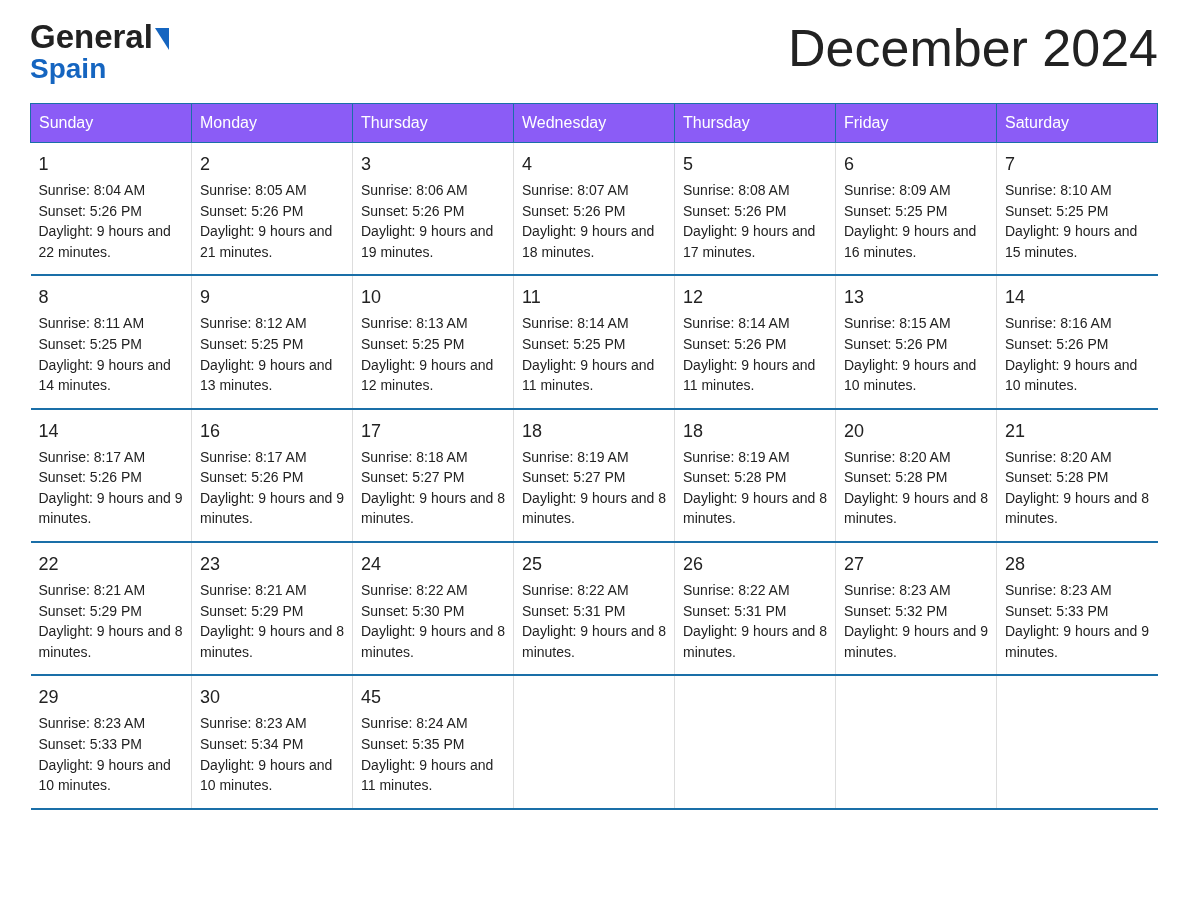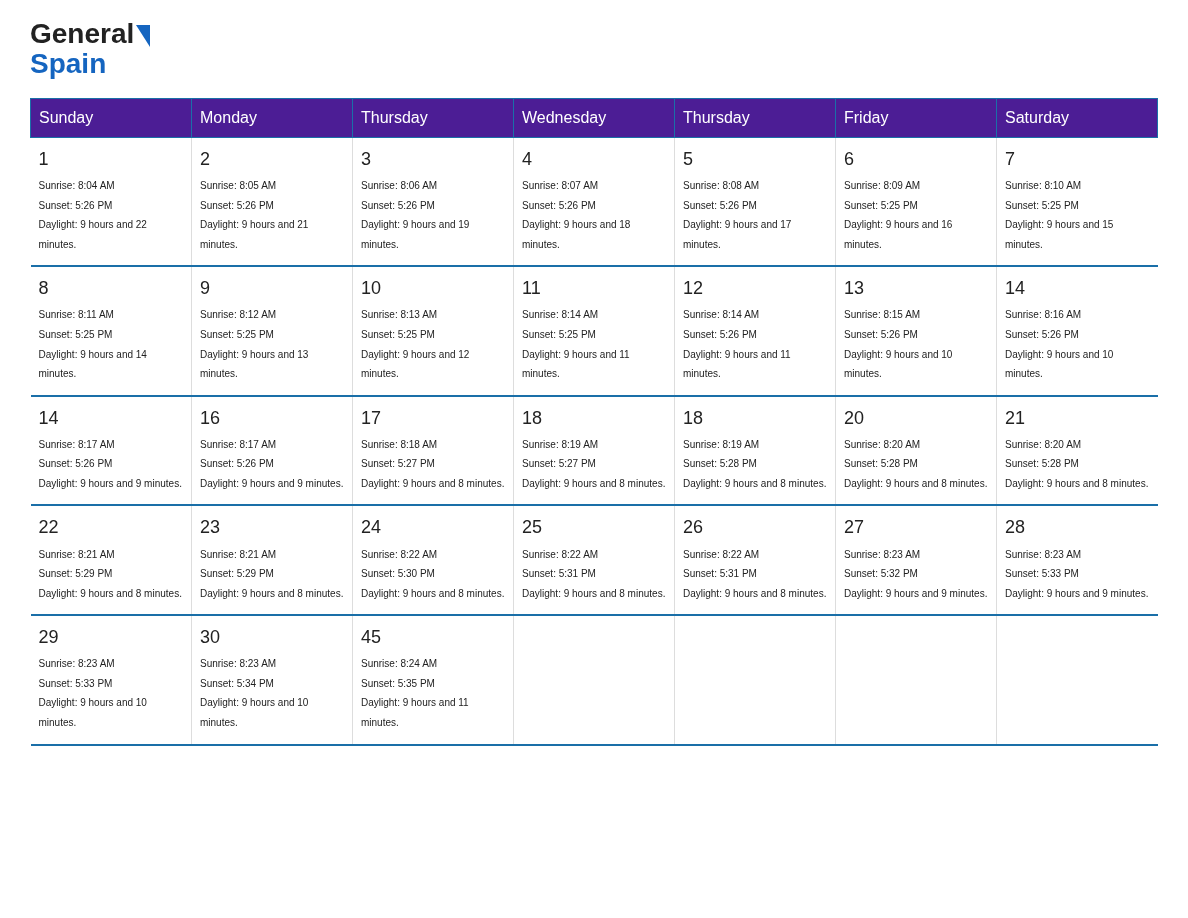--- a/index.html
+++ b/index.html
@@ -18,21 +18,21 @@
       margin-bottom: 18px;
     }
     .logo {
       display: flex;
       flex-direction: column;
       align-items: flex-start;
     }
     .logo-text {
       display: flex;
       align-items: center;
-      font-size: 28px;
+      font-size: 33px;
       font-weight: bold;
       color: #222;
       line-height: 1;
     }
     .logo-general { color: #222; }
     .logo-arrow {
       display: inline-block;
       width: 0;
       height: 0;
       border-left: 14px solid transparent;
@@ -62,21 +62,21 @@
       color: #444;
       margin-top: 4px;
     }
 
     table {
       width: 100%;
       border-collapse: collapse;
       table-layout: fixed;
     }
     thead tr {
-      background-color: #4c1d95;
+      background-color: #8b5cf6;
       color: #fff;
     }
     thead th {
       padding: 10px 8px;
       font-size: 16px;
       font-weight: normal;
       text-align: left;
       border: 1px solid #1a6fa8;
     }
     tbody tr {
@@ -94,41 +94,42 @@
     }
     tbody td:first-child { border-left: none; }
     tbody td:last-child { border-right: none; }
     .day-num {
       font-size: 18px;
       font-weight: normal;
       display: block;
       margin-bottom: 3px;
     }
     .day-info {
-      font-size: 10px;
+      font-size: 14px;
       color: #222;
     }
     td.empty {
       background: #fff;
     }
   </style>
 </head>
 <body>
 
 <div class="header">
   <div class="logo">
     <div class="logo-text">
       <span class="logo-general">General</span>
       <span class="logo-arrow"></span>
     </div>
     <div>
       <span class="logo-blue">Spain</span>
     </div>
   </div>
   <div class="title-block">
+    <div class="month-title">December 2024</div>
   </div>
 </div>
 
 <table>
   <thead>
     <tr>
     <th>Sunday</th>
         <th>Monday</th>
         <th>Thursday</th>
         <th>Wednesday</th>

